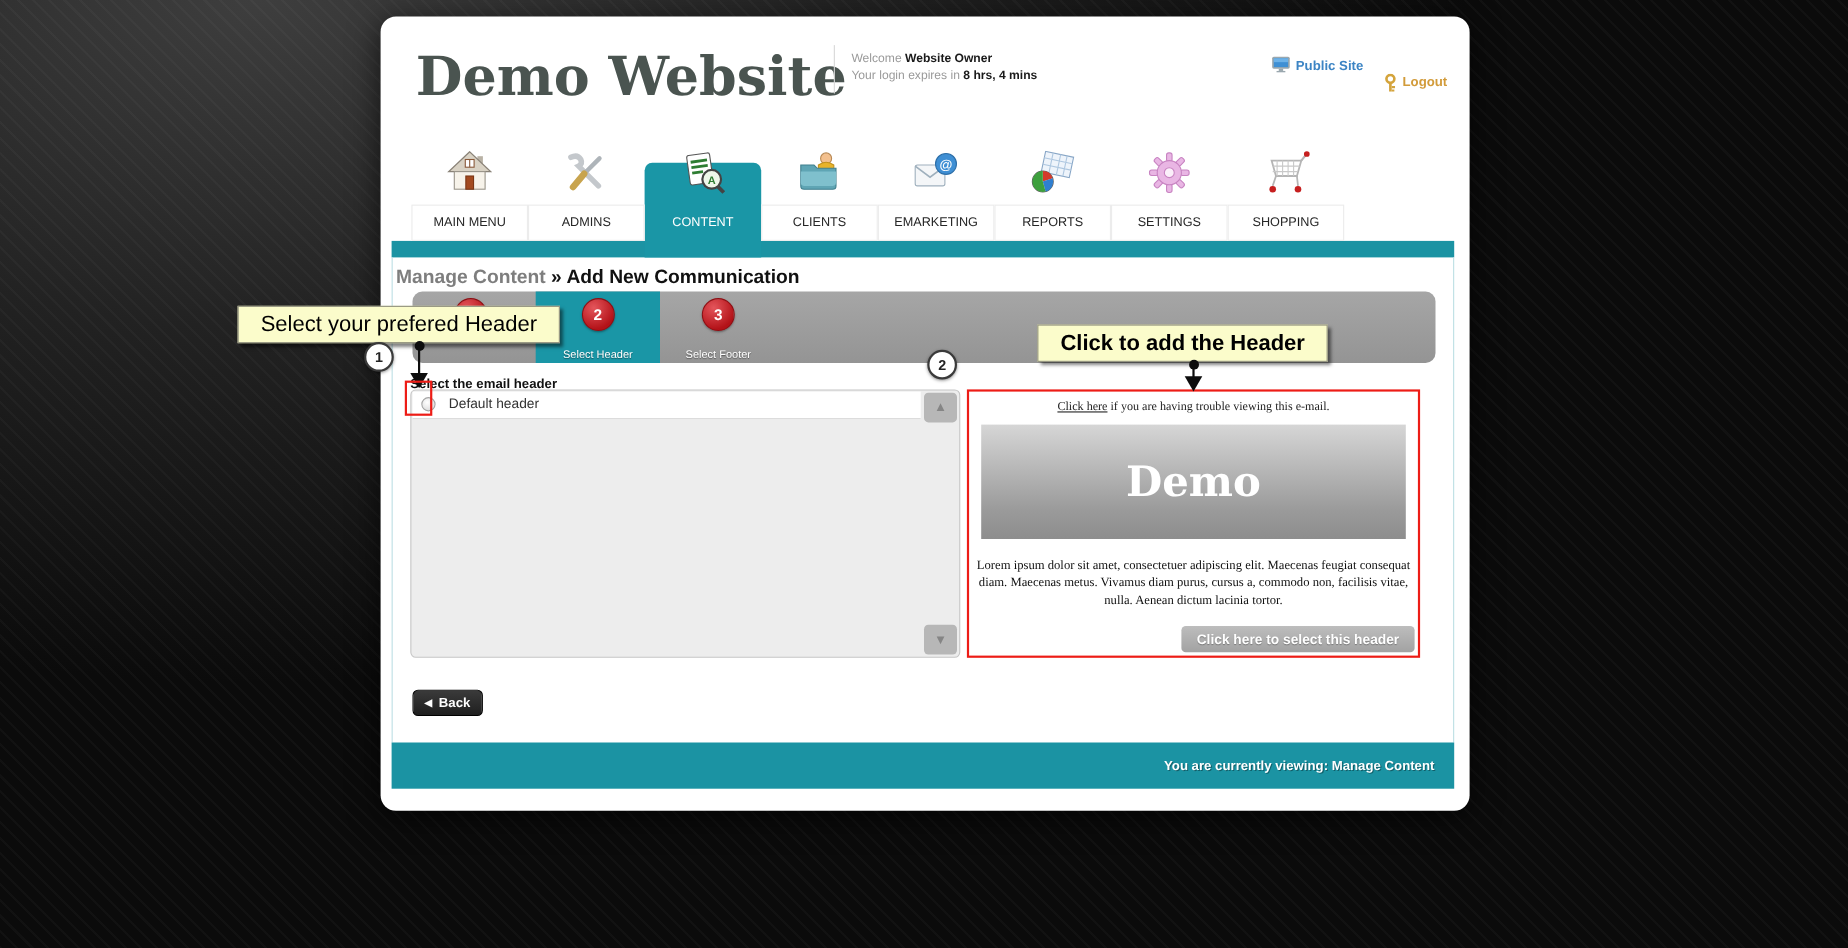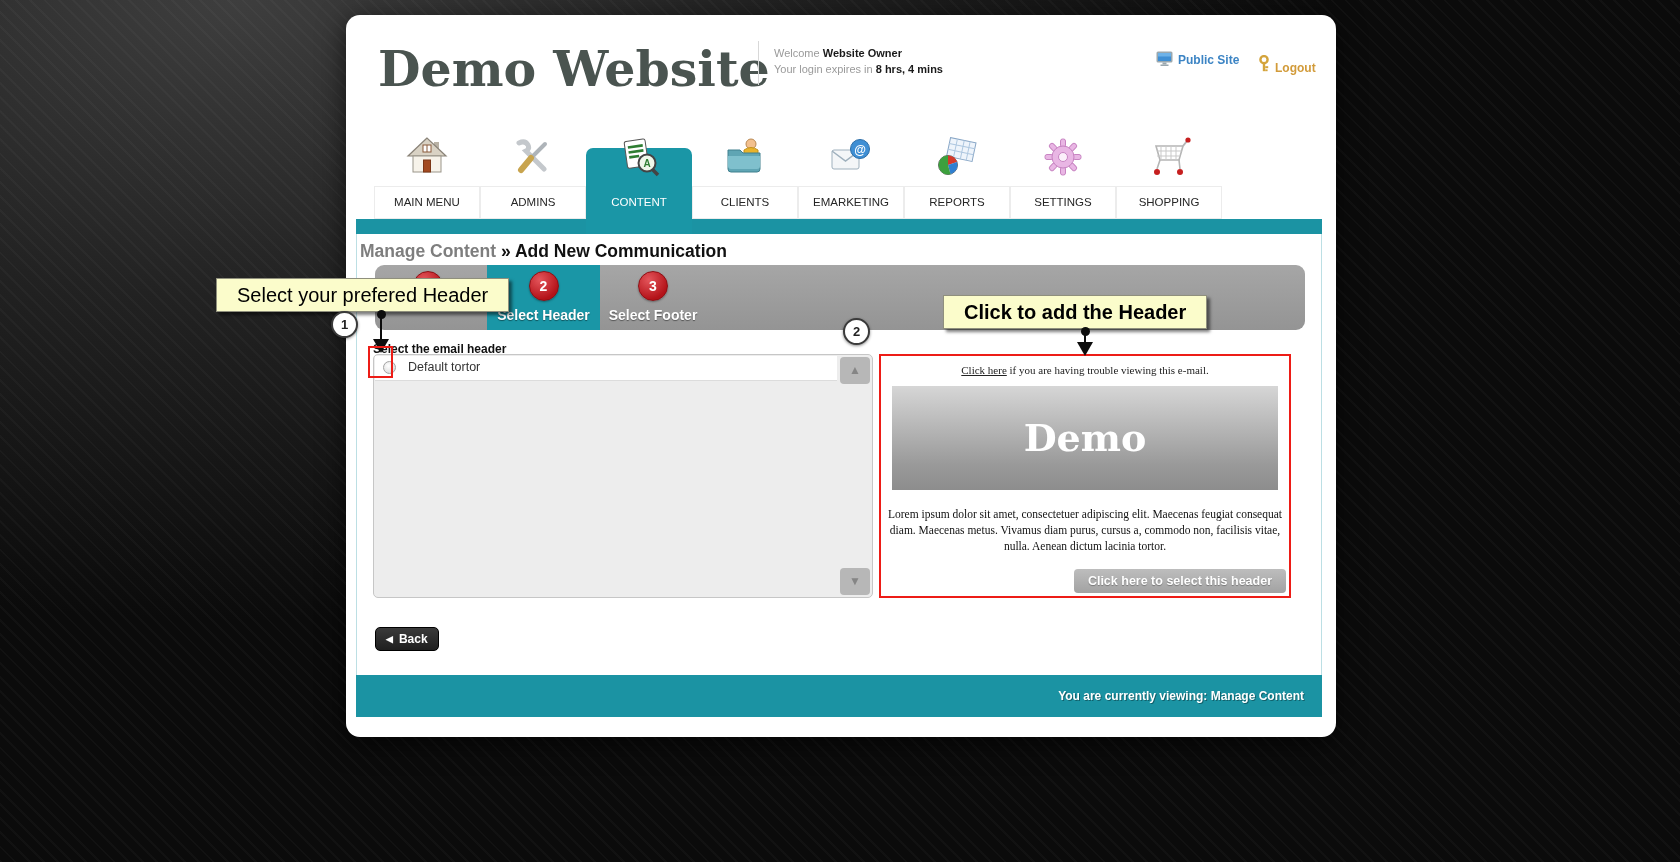--- a/index.html
+++ b/index.html
@@ -19,21 +19,21 @@
 
   
   .logo { position:absolute; left:32px; top:25px; font-family:"DejaVu Serif",serif;
     font-weight:bold; font-size:49px; color:#4a5450; letter-spacing:0px; }
   .hdr-divider { position:absolute; left:412px; top:26px; height:44px; width:0;
     border-left:1px solid #d8d8d8; }
   .welcome { position:absolute; left:428px; top:30px; font-size:11px; color:#9a9a9a; line-height:16px; }
   .welcome b { color:#1a1a1a; }
   .pubsite { position:absolute; left:810px; top:36px; display:flex; align-items:center; gap:5px;
     font-size:12px; font-weight:bold; color:#3c84c4; cursor:pointer; }
-  .logout { position:absolute; left:912px; top:40px; display:flex; align-items:flex-end; gap:5px;
+  .logout { position:absolute; left:912px; top:52px; display:flex; align-items:flex-start; gap:5px;
     font-size:12px; font-weight:bold; color:#d29b3a; cursor:pointer; }
 
   
   .tabs { position:absolute; left:28px; top:118px; height:86px; display:flex; }
   .tab { position:relative; width:106px; height:86px; cursor:pointer; }
   .tab .icon { position:absolute; top:4px; left:50%; transform:translateX(-50%); z-index:3; }
   .tab .tab-label { position:absolute; left:0; right:0; bottom:0; height:33px; background:#fff;
     border:1px solid #ececec; font-size:11.5px; font-weight:normal; line-height:31px;
     text-align:center; color:#262626; z-index:2; }
   .tab.active::before { content:""; position:absolute; left:0; right:0; top:15px; bottom:-15px;
@@ -51,21 +51,21 @@
 
   
   .wizard { position:absolute; left:29px; top:250px; width:930px; height:65px;
     background:linear-gradient(#a6a6a6,#949494); border-radius:9px; }
   .wizard .active-seg { position:absolute; left:112px; top:0; width:113px; height:65px; background:#1a96a6; }
   .wstep { position:absolute; top:0; height:65px; text-align:center; }
   .wstep .badge { position:relative; margin:6px auto 0; width:30px; height:30px; border-radius:50%;
     background:radial-gradient(circle at 35% 28%, #e4555b, #b31218 72%);
     border:1px solid #8e0e13; color:#fff; font-weight:bold; font-size:14px; line-height:28px;
     box-shadow:0 1px 2px rgba(0,0,0,0.35); }
-  .wstep .wlabel { margin-top:6px; font-size:14px; font-weight:bold; color:#fff;
+  .wstep .wlabel { margin-top:16px; font-size:10px; font-weight:normal; color:#fff;
     text-shadow:0 1px 1px rgba(0,0,0,0.45); }
   .wstep1 { left:13px;  width:80px; }
   .wstep2 { left:112px; width:113px; }
   .wstep3 { left:228px; width:100px; }
 
   
   .select-label { position:absolute; left:27px; top:327px; font-size:12px; font-weight:bold; color:#111; }
   .hdr-list { position:absolute; left:27px; top:339px; width:500px; height:244px;
     background:#ededed; border:1px solid #c6c6c6; border-radius:5px; }
   .list-row { position:absolute; left:1px; top:1px; right:35px; height:25px; background:#fff;
@@ -295,21 +295,21 @@
     <div class="wstep wstep3">
       <div class="badge">3</div>
       <div class="wlabel">Select Footer</div>
     </div>
   </div>
 
   <div class="select-label">Select the email header</div>
   <div class="hdr-list">
     <div class="list-row">
       <span class="radio"></span>
-      <span class="row-label">Default tortor</span>
+      <span class="row-label">Default header</span>
     </div>
     <div class="scroll-btn scroll-up"><span>▲</span></div>
     <div class="scroll-btn scroll-down"><span>▼</span></div>
   </div>
 
   <div class="preview">
     <div class="trouble">
       <span class="link">Click here</span>
       <span>if you are having trouble viewing this e-mail.</span>
     </div>

